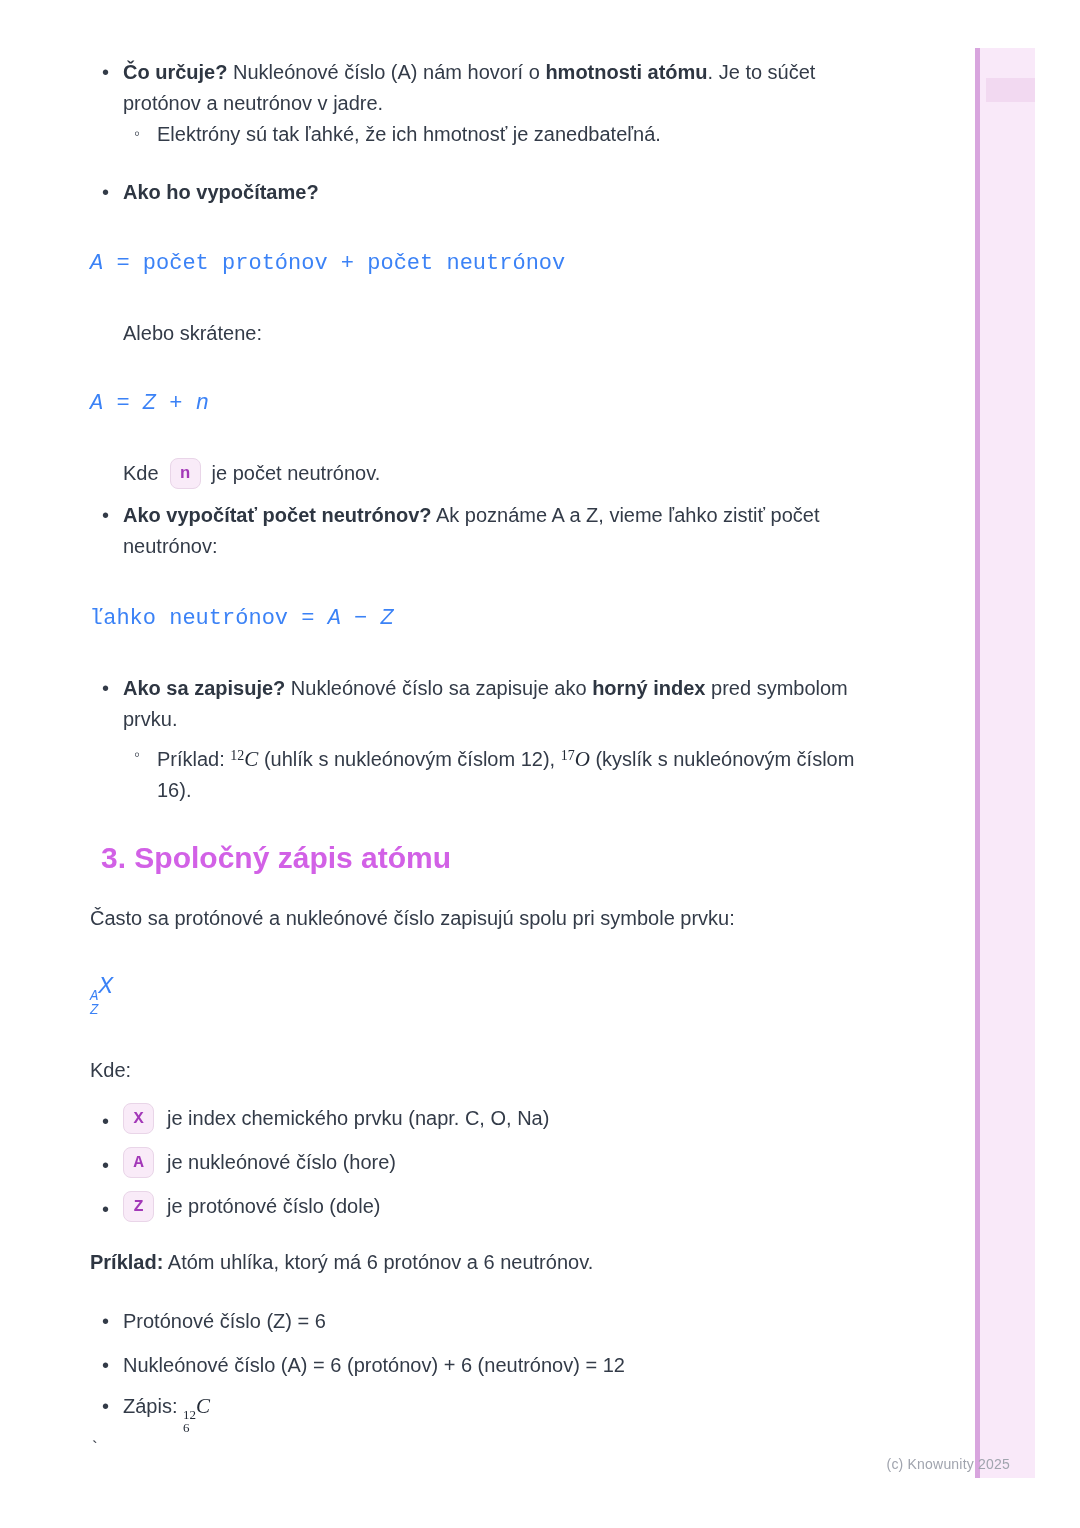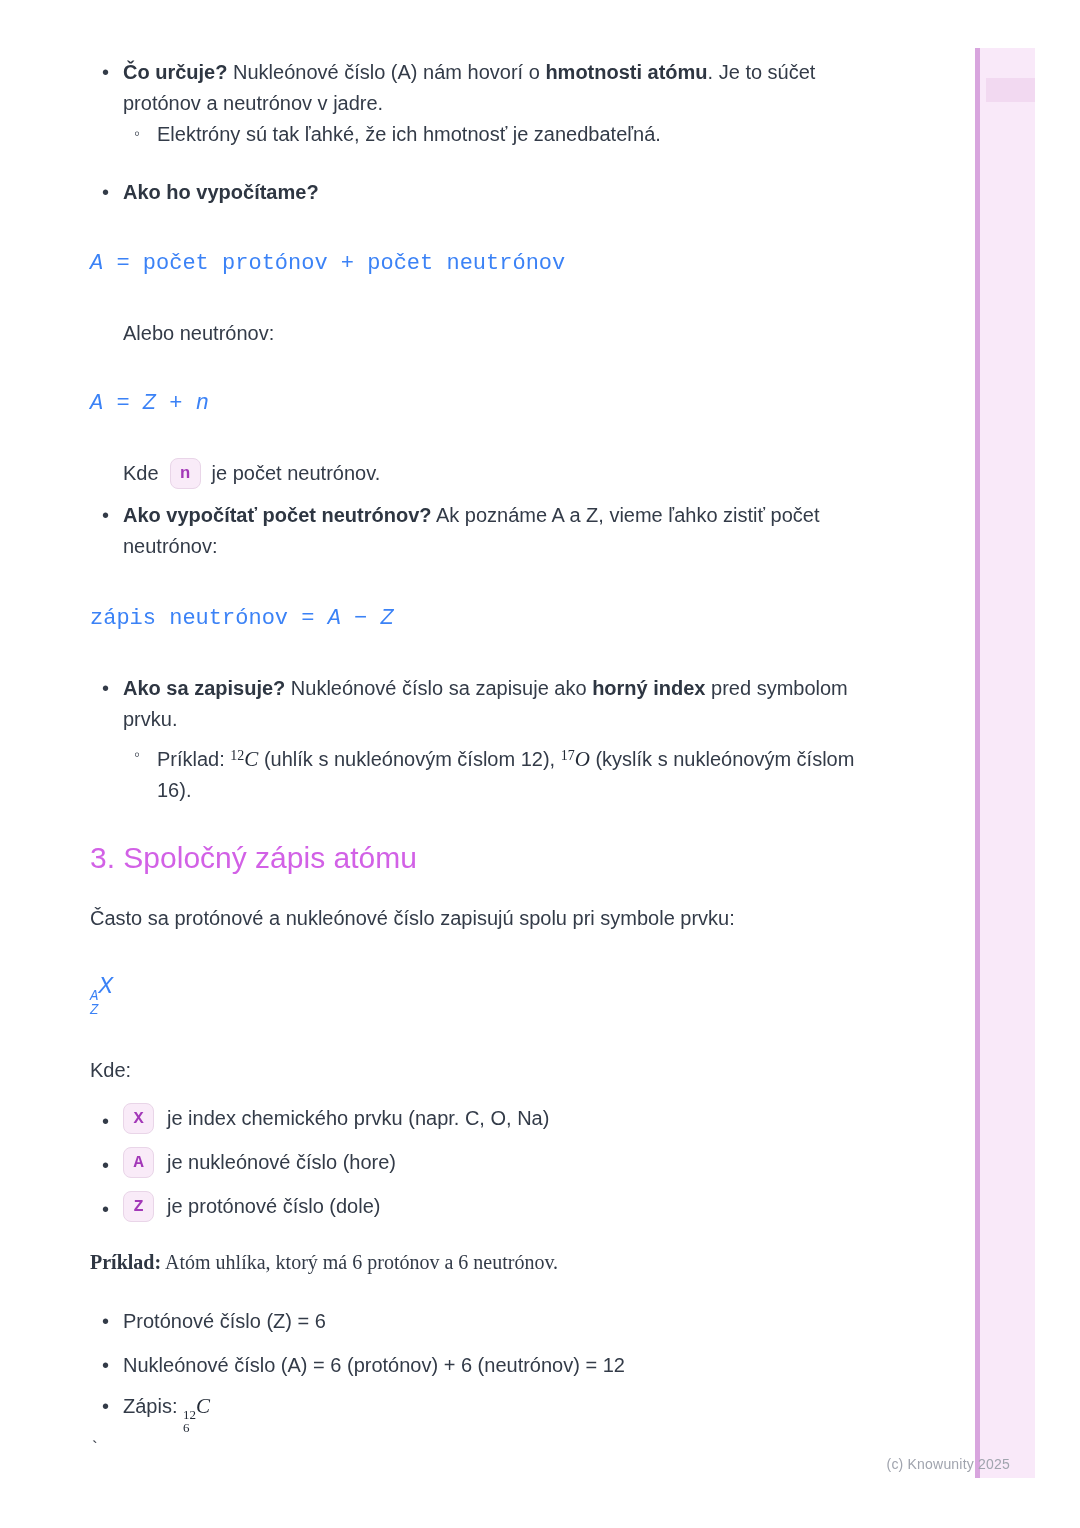--- a/index.html
+++ b/index.html
@@ -65,42 +65,42 @@
   .iso sup { font-size:14px; vertical-align:6px; font-style:normal; }
   .iso .mvar { font-size:21px; }
   .isostack {
     display:inline-flex; flex-direction:column; align-items:flex-start;
     vertical-align:-6px; line-height:1.0; font-size:13px;
     font-family:"Liberation Serif", serif; color:#222a36;
   }
 
   
   .h3 {
-    font-size:30px; font-weight:normal; color:#d261e6; line-height:38px;
+    font-size:30px; font-weight:bold; color:#d261e6; line-height:38px;margin-left:11px;
   }
 
   
   .badge {
     display:inline-flex; align-items:center; justify-content:center;
     min-width:31px; height:31px; padding:0 6px;
     background:#f9ebf8; border:1px solid #e9d5e8; border-radius:8px;
     font-family:"Liberation Mono", monospace; font-weight:bold;
     font-size:17px; color:#a338b8;
   }
   .badge-row { display:flex; align-items:center; gap:13px; }
   .inline-badge-line { display:flex; align-items:center; gap:11px; }
 
   
   .mt13 { margin-top:13px; }  .mt27 { margin-top:27px; }
   .mt40 { margin-top:40px; }  .mt38 { margin-top:38px; }
   .mt39 { margin-top:39px; }  .mt11 { margin-top:11px; }
   .mt41 { margin-top:41px; }  .mt5  { margin-top:5px; }
   .mt33 { margin-top:33px; }  .mt22 { margin-top:26px; }
   .mt37 { margin-top:37px; }  .mt17 { margin-top:17px; }
-  .mt25 { margin-top:25px;font-family:Liberation Serif, serif; }  .mt28 { margin-top:28px; }
+  .mt25 { margin-top:25px; }  .mt28 { margin-top:28px; }
   .mt10 { margin-top:10px; }
 </style>
 </head>
 <body>
 
 <div class="stripe">
   <div class="stripe-thumb"></div>
 </div>
 
 <div class="footer">(c) Knowunity 2025</div>
@@ -123,42 +123,42 @@
   <div class="li mt27">
     <span class="marker">•</span>
     <b>Ako ho vypočítame?</b>
   </div>
 
   <div class="formula mt40">
     <span class="mvar">A</span><span> = počet protónov + počet neutrónov</span>
   </div>
 
   <div class="indent mt38">
-    <span>Alebo neutrónov:</span>
+    <span>Alebo skrátene:</span>
   </div>
 
   <div class="formula mt39">
     <span class="mvar">A</span><span> = </span><span class="mvar">Z</span><span> + </span><span class="mvar">n</span>
   </div>
 
   <div class="indent mt38 inline-badge-line">
     <span>Kde</span>
     <span class="badge">n</span>
     <span>je počet neutrónov.</span>
   </div>
 
   <div class="li mt11">
     <span class="marker">•</span>
     <span>
       <b>Ako vypočítať počet neutrónov?</b><span> Ak poznáme A a Z, vieme ľahko zistiť počet neutrónov:</span>
     </span>
   </div>
 
   <div class="formula mt41">
-    <span>zápis neutrónov = </span><span class="mvar">A</span><span> − </span><span class="mvar">Z</span>
+    <span>ľahko neutrónov = </span><span class="mvar">A</span><span> − </span><span class="mvar">Z</span>
   </div>
 
   <div class="li mt38">
     <span class="marker">•</span>
     <span>
       <b>Ako sa zapisuje?</b><span> Nukleónové číslo sa zapisuje ako </span><b>horný index</b><span> pred symbolom prvku.</span>
     </span>
   </div>
 
   <div class="li2 mt5">

